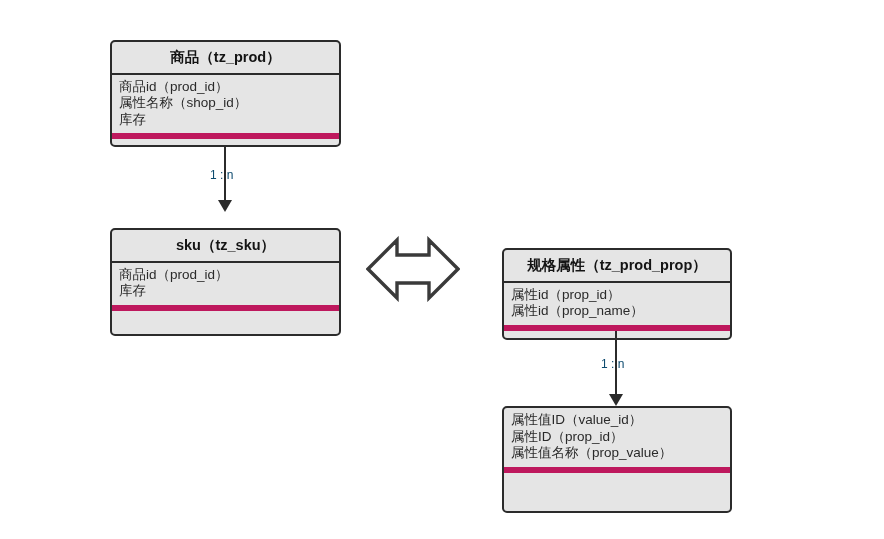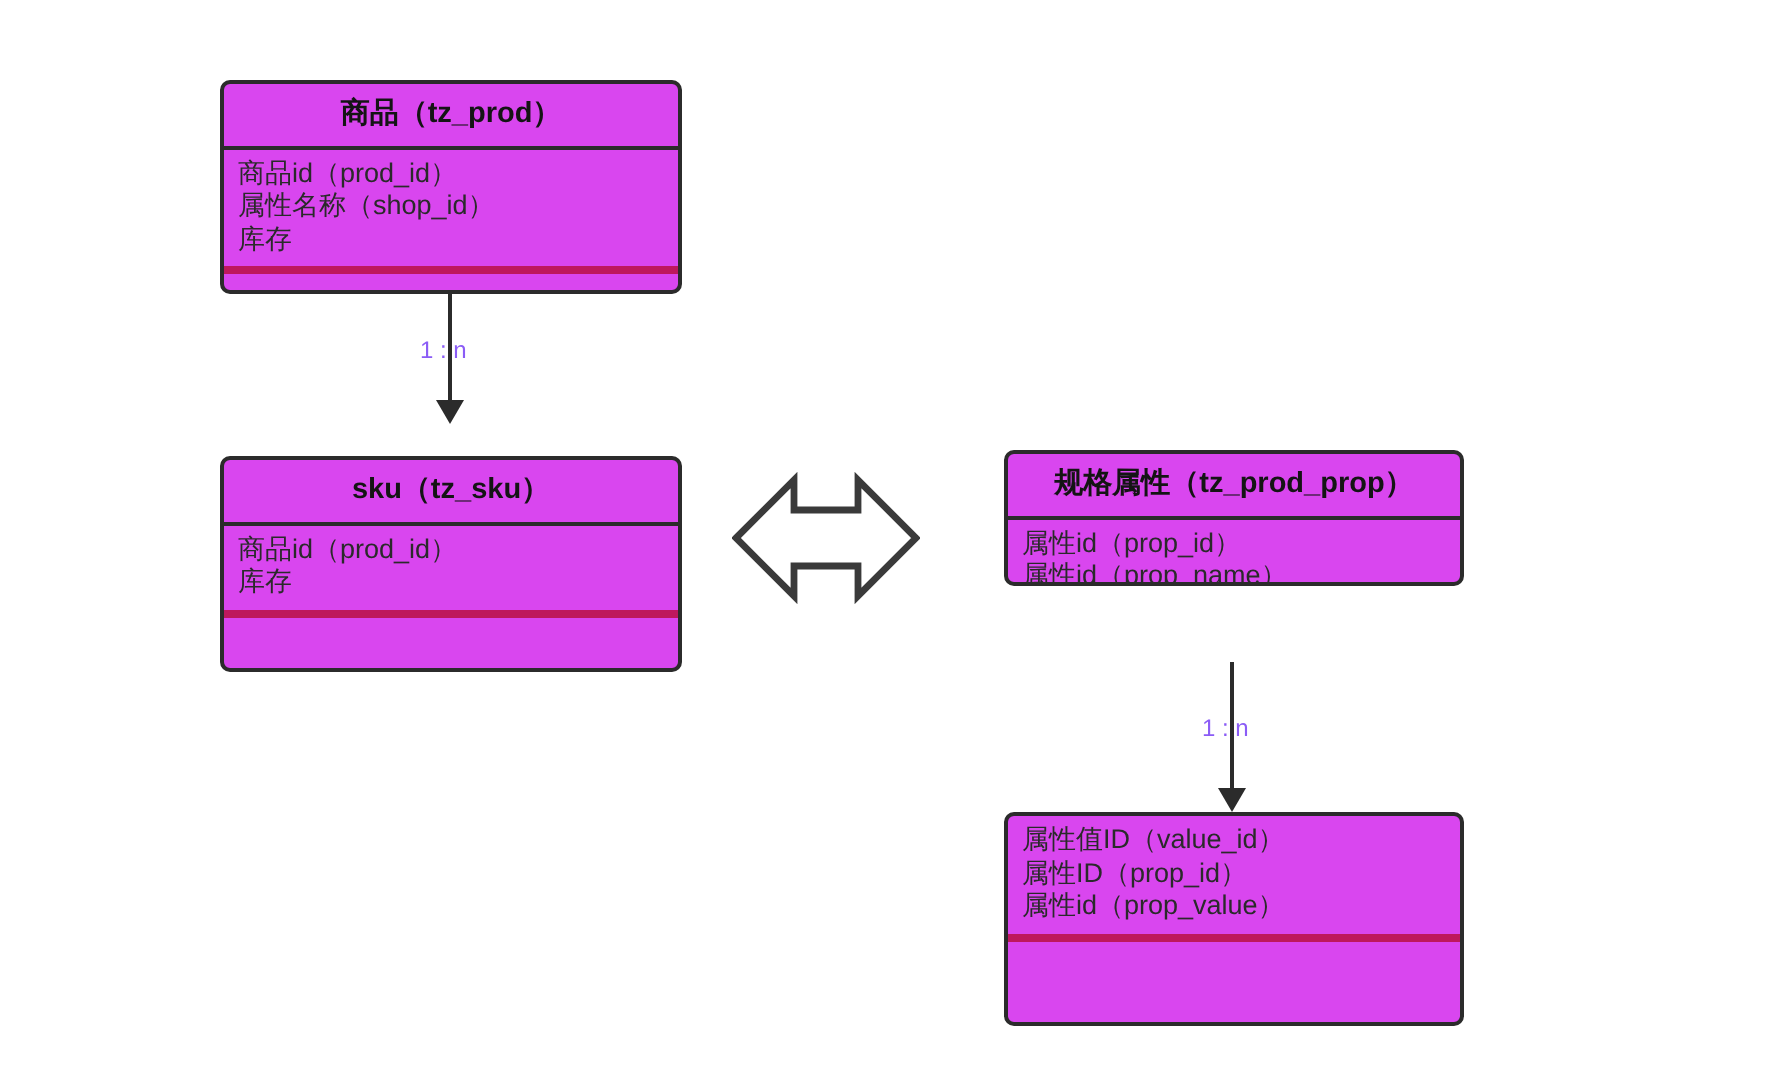--- a/index.html
+++ b/index.html
@@ -20,42 +20,42 @@
     left: 0;
     top: 0;
     width: 884px;
     height: 539px;
   }
 
   
   .entity {
     position: absolute;
     box-sizing: border-box;
-    background: #d946ef;
+    background: #e5e5e5;
     border: 2px solid #2b2b2b;
     border-radius: 5px;
     overflow: hidden;
   }
   .entity-title {
     box-sizing: border-box;
     width: 100%;
     text-align: center;
     font-weight: bold;
     font-size: 14.5px;
     color: #141414;
     line-height: 1;
     padding: 8px 4px 8px 4px;
     border-bottom: 2px solid #2b2b2b;
     white-space: nowrap;
   }
   .entity-fields {
     box-sizing: border-box;
     width: 100%;
     padding: 4px 0 5px 7px;
-    border-bottom: 4px solid #be185d;
+    border-bottom: 6px solid #be185d;
   }
   .field-row {
     font-size: 13.5px;
     line-height: 16.5px;
     color: #2a2a2a;
     white-space: nowrap;
   }
   .entity-footer {
     box-sizing: border-box;
     width: 100%;
@@ -78,21 +78,21 @@
     width: 0;
     height: 0;
     border-left: 7px solid transparent;
     border-right: 7px solid transparent;
     border-top: 12px solid #2b2b2b;
   }
   .conn-label {
     position: absolute;
     font-size: 12px;
     line-height: 12px;
-    color: #8b5cf6;
+    color: #0c4a6e;
     white-space: nowrap;
   }
 
   
   .dbl-arrow {
     position: absolute;
   }
   .dbl-arrow svg {
     display: block;
   }
@@ -126,37 +126,37 @@
     </div>
     <div class="entity-footer"></div>
   </div>
 
   <div class="dbl-arrow" style="left:366px; top:236px; width:94px; height:66px;">
     <svg width="94" height="66" viewBox="0 0 94 66" xmlns="http://www.w3.org/2000/svg">
       <polygon points="2,33 31,4 31,19 63,19 63,4 92,33 63,62 63,47 31,47 31,62" fill="#ffffff" stroke="#3a3a3a" stroke-width="3.4" stroke-linejoin="miter"></polygon>
     </svg>
   </div>
 
-  <div class="entity" style="left:502px; top:225px; width:230px; height:68px;">
+  <div class="entity" style="left:502px; top:248px; width:230px; height:92px;">
     <div class="entity-title">规格属性（tz_prod_prop）</div>
     <div class="entity-fields">
       <div class="field-row">属性id（prop_id）</div>
       <div class="field-row">属性id（prop_name）</div>
     </div>
     <div class="entity-footer"></div>
   </div>
 
   <div class="connector" style="left:615px; top:331px; width:60px; height:75px;">
     <div class="conn-line" style="height:63px;"></div>
     <div class="conn-head" style="left:-6px; top:63px;"></div>
     <span class="conn-label" style="left:-14px; top:27px;">1 : n</span>
   </div>
 
   <div class="entity" style="left:502px; top:406px; width:230px; height:107px;">
     <div class="entity-fields">
       <div class="field-row">属性值ID（value_id）</div>
       <div class="field-row">属性ID（prop_id）</div>
-      <div class="field-row">属性id（prop_value）</div>
+      <div class="field-row">属性值名称（prop_value）</div>
     </div>
     <div class="entity-footer"></div>
   </div>
 
 </div>
 
 </body></html>

